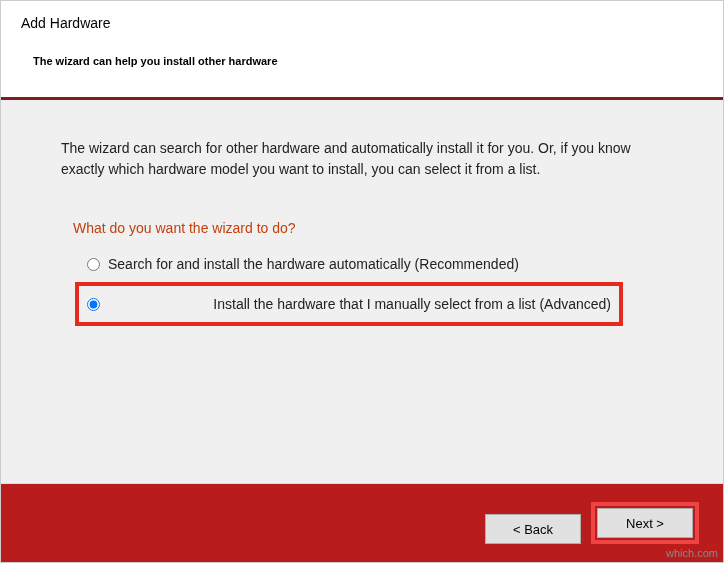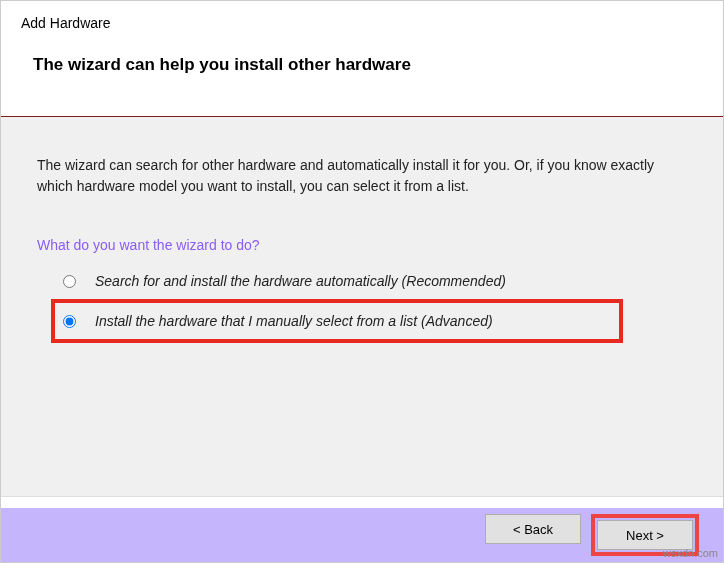--- a/index.html
+++ b/index.html
@@ -1,15 +1,15 @@
 <!DOCTYPE html>
 <html><head>
   <meta charset="utf-8">
   <style>
-    * { margin: 0; padding: 0; box-sizing: border-box; gap: 11px; }
+    * { margin: 0; padding: 0; box-sizing: border-box; }
     body {
       font-family: "Segoe UI", Tahoma, sans-serif;
       font-size: 13px;
       color: #000;
       background: #fff;
       width: 724px;
       height: 563px;
       position: relative;
       overflow: hidden;
     }
@@ -25,78 +25,79 @@
       background: #fff;
       padding: 14px 20px 30px 20px;
     }
     .title {
       font-size: 14px;
       font-weight: 400;
       color: #000;
       margin-bottom: 24px;
     }
     .subtitle {
-      font-size: 17px;
+      font-size: 11px;
       font-weight: 700;
       color: #000;
       padding-left: 12px;
     }
     .content-area {
       flex: 1;
       background: #f0f0f0;
-      border-top: 1px solid #7f1d1d;
+      border-top: 3px solid #7f1d1d;
       border-bottom: 1px solid #ddd;
-      padding: 38px 60px 20px 36px;
+      padding: 38px 60px 20px 60px;
       color: #222;
     }
     .description {
       font-size: 14px;
       line-height: 1.5;
       margin-bottom: 40px;
       color: #222;
     }
     .question {
       font-size: 14px;
       margin-bottom: 16px;
-      color: #8b5cf6;
+      color: #c2410c;
+      margin-left: 12px;
     }
     .options {
       padding-left: 18px;
     }
     .option-row {
       display: flex;
       align-items: center;
       padding: 4px 8px;
       margin-bottom: 6px;
     }
     .option-row.highlighted {
       border: 4px solid #e8291f;
       padding: 8px 8px;
       margin-left: -4px;
       margin-right: 40px;
       height: 44px;
+      justify-content: space-between;
     }
     .option-row input[type="radio"] {
       margin-right: 8px;
       width: 13px;
       height: 13px;
     }
     .option-row label {
       font-size: 14px;
       color: #222;
       cursor: pointer;
-      font-style: italic;
     }
     .button-bar {
-      background: #c4b5fd;
-      padding: 6px 24px;
+      background: #b91c1c;
+      padding: 18px 24px;
       display: flex;
       justify-content: flex-end;
       gap: 10px;
-      align-items: flex-start;
+      align-items: flex-end;
     }
     .btn {
       min-width: 96px;
       height: 30px;
       background: #e1e1e1;
       border: 1px solid #adadad;
       font-family: inherit;
       font-size: 13px;
       color: #000;
       cursor: pointer;
@@ -139,13 +140,13 @@
   </div>
 
   <div class="button-bar">
     <button class="btn">&lt; Back</button>
     <span class="next-wrap">
       <button class="btn">Next &gt;</button>
     </span>
   </div>
 </div>
 
-<div class="watermark">wsxdn.com</div>
+<div class="watermark">which.com</div>
 
 </body></html>

